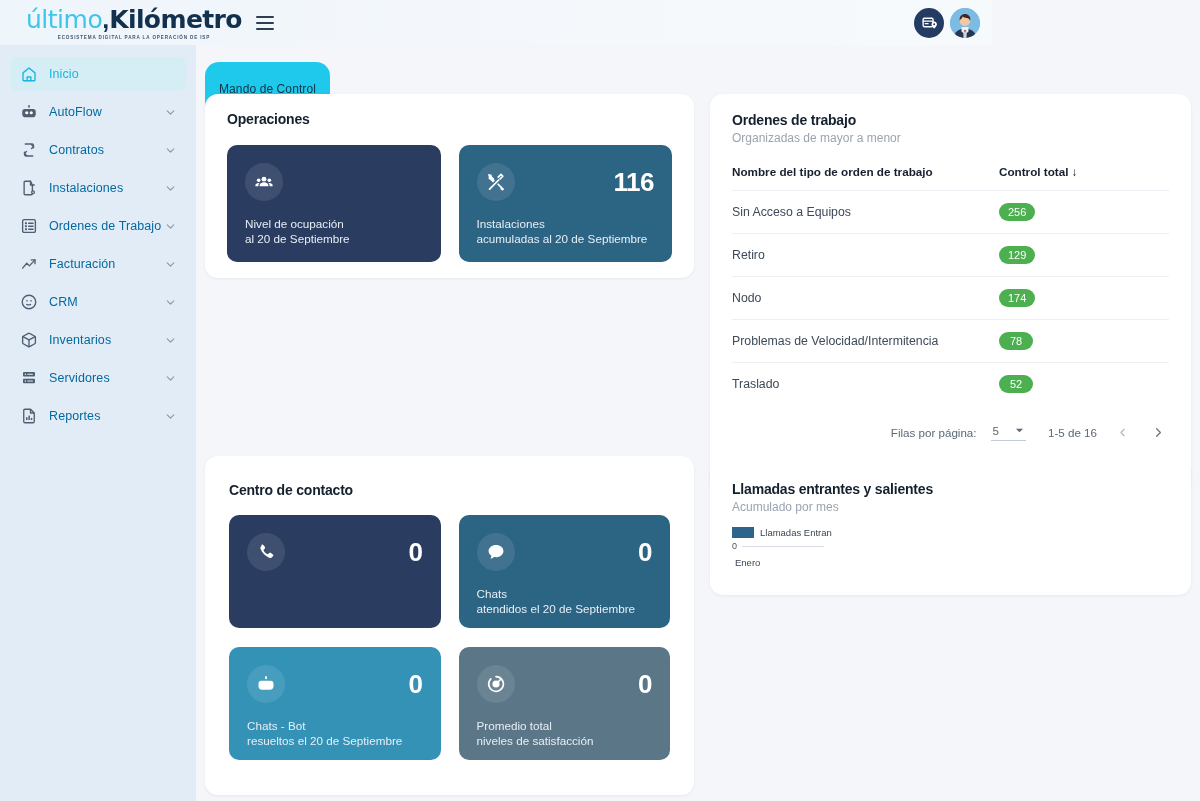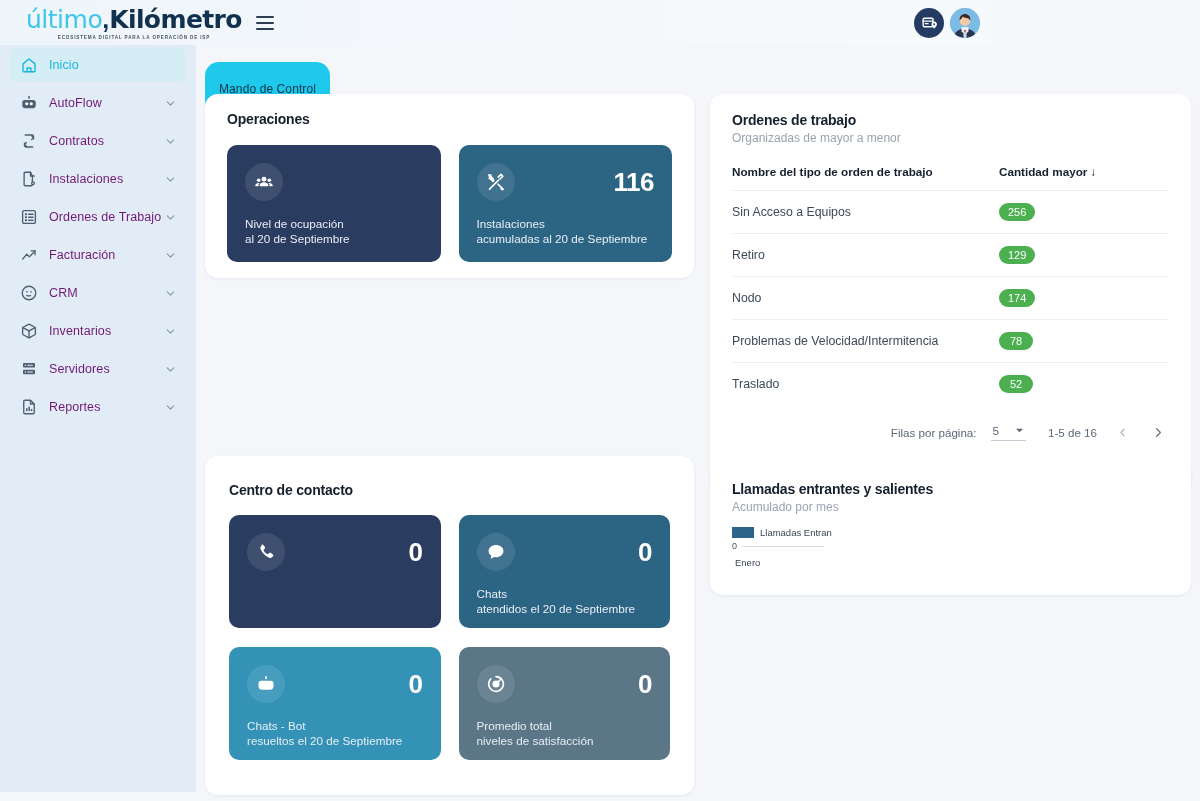--- a/index.html
+++ b/index.html
@@ -49,39 +49,39 @@
     background: #243b63; display: flex; align-items: center; justify-content: center;
     cursor: pointer;
   }
   .avatar {
     width: 30px; height: 30px; border-radius: 50%;
     background: #79b8e0; overflow: hidden; position: relative; cursor: pointer;
   }
 
   
   .sidebar {
-    position: absolute; top: 36px; left: 0;
+    position: absolute; top: 45px; left: 0;
     width: 196px; height: 756px;
     background: #e2ecf7;
     padding: 8px 0 0 0;
     overflow: hidden;
   }
   .nav-item {
     display: flex; align-items: center;
     height: 34px; margin: 4px 10px;
     padding: 0 10px; border-radius: 7px;
     cursor: pointer; color: #4a5b6e; font-size: 12.5px;
   }
   .nav-item.active { background: #d5eef6; color: #17b6e0; }
   .nav-item.active .nav-label { color: #17b6e0; }
   .nav-ico {
     width: 18px; height: 18px; flex: 0 0 18px;
     display: flex; align-items: center; justify-content: center; margin-right: 11px;
   }
-  .nav-label { flex: 1; color: #701a75; letter-spacing: 0.1px; }
+  .nav-label { flex: 1; color: #0369a1; letter-spacing: 0.1px; }
   .nav-chev { width: 12px; height: 12px; opacity: .75; }
 
   
   .main {
     position: absolute; top: 45px; left: 196px;
     width: 1004px; height: 756px;
     background: #f4f6fa;
     overflow: hidden;
   }
   .tabpill {
@@ -394,21 +394,21 @@
     <div style="padding:18px 22px 0 22px;">
       <div class="card-title">Ordenes de trabajo</div>
       <div class="card-sub">Organizadas de mayor a menor</div>
     </div>
     <div style="padding:20px 22px 0 22px;">
       <table class="tbl">
         <thead>
           <tr>
             <th>Nombre del tipo de orden de trabajo</th>
             <th style="width:170px;">
-              <span>Cantidad mayor</span>
+              <span>Control total</span>
               <span>↓</span>
             </th>
           </tr>
         </thead>
         <tbody id="ordenes-body">
             <tr>
      <td>Sin Acceso a Equipos</td>
      <td><span class="badge">256</span></td>
    </tr>
             <tr>

